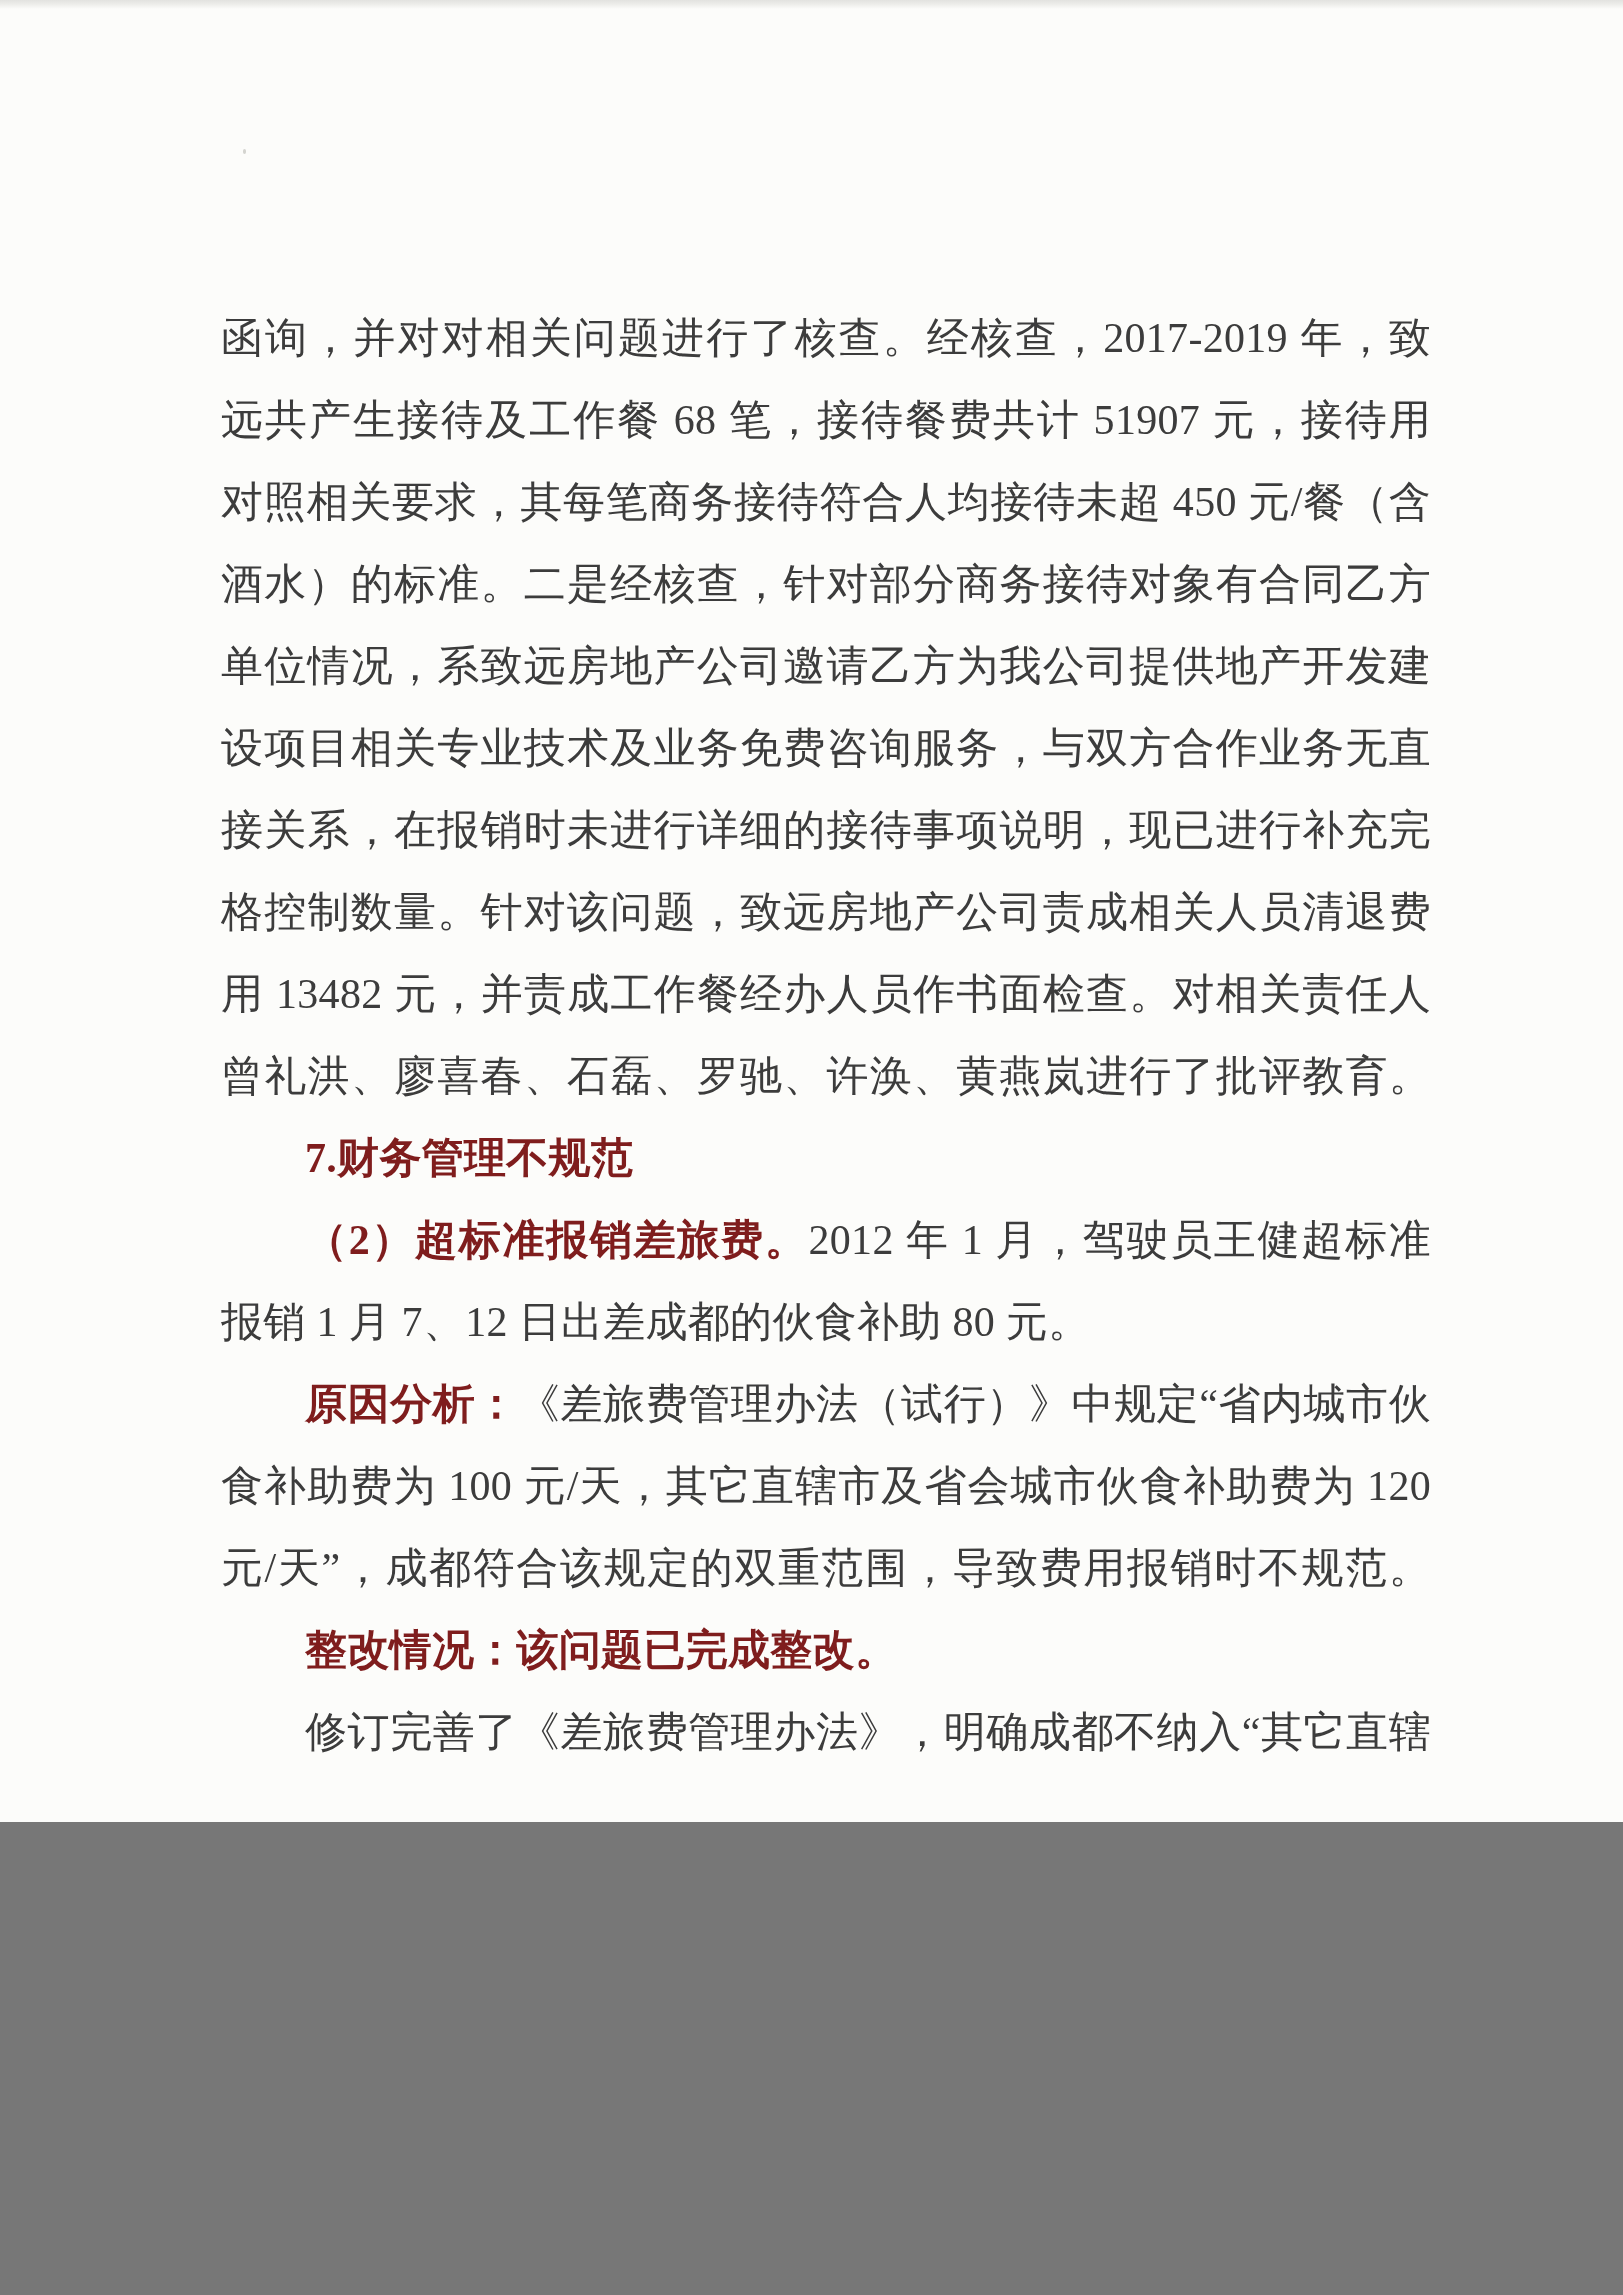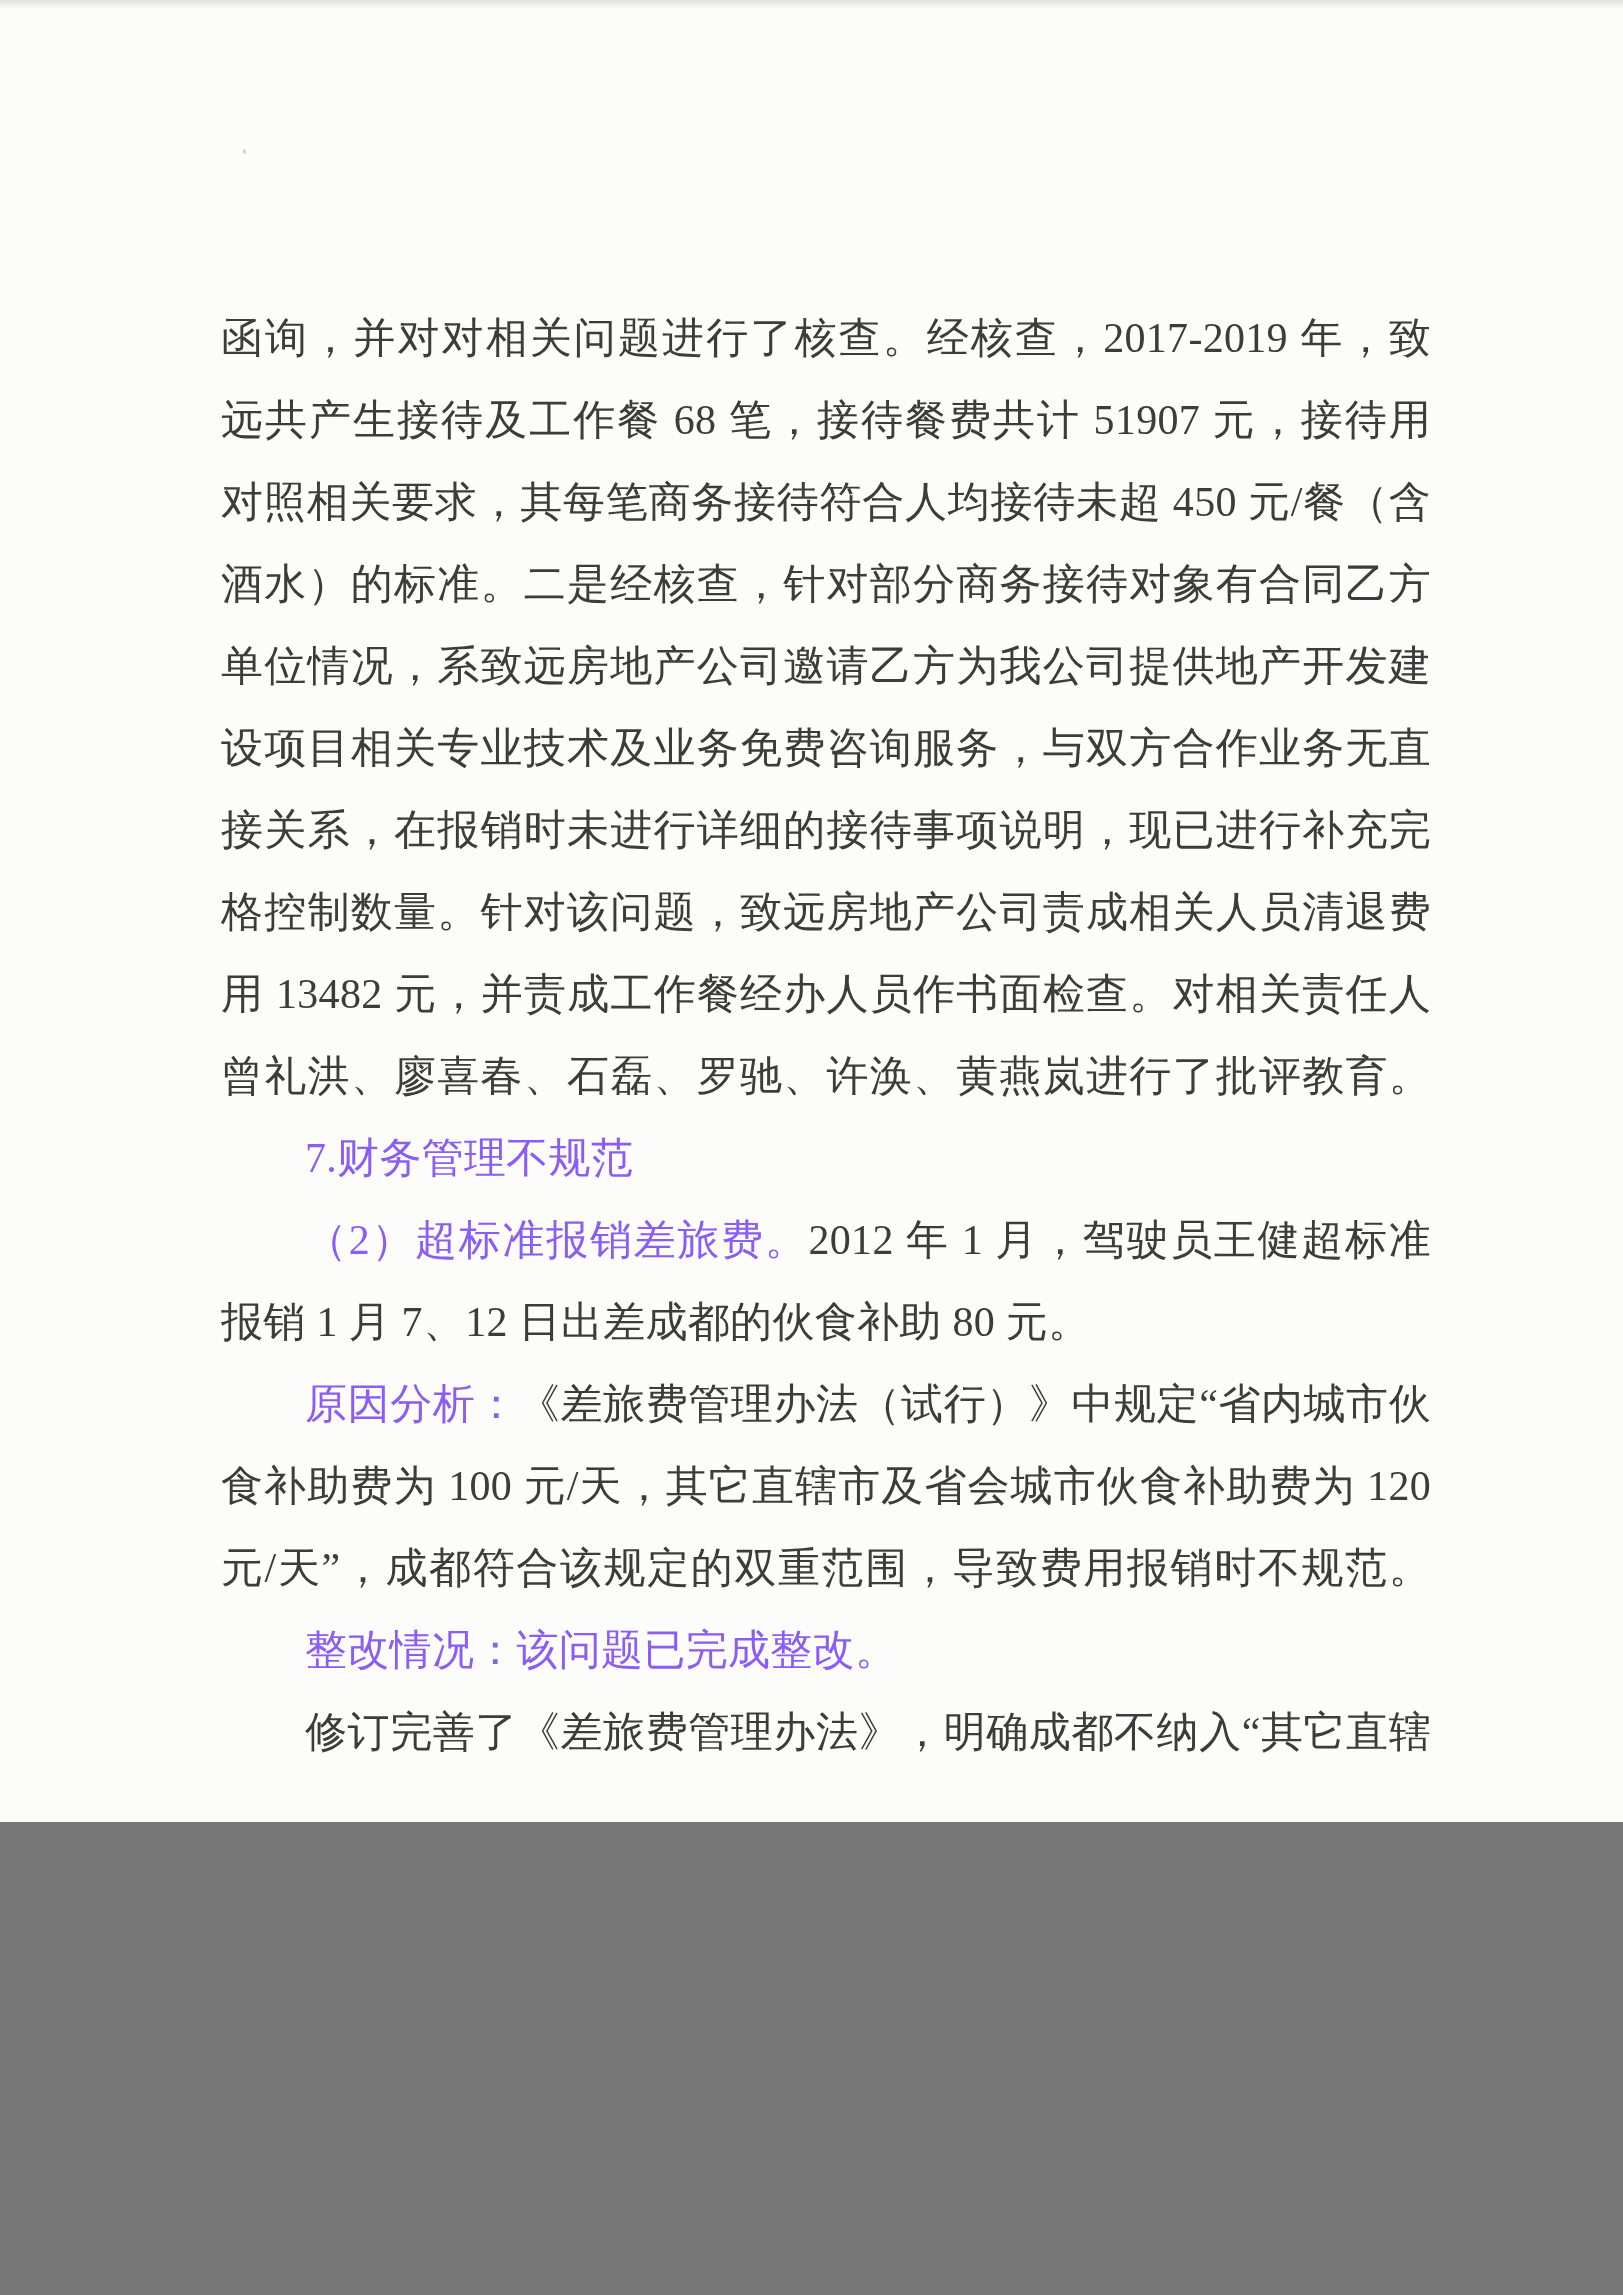--- a/index.html
+++ b/index.html
@@ -59,22 +59,22 @@
   }
   .line.justify {
     white-space: normal;
     text-align: justify;
     text-align-last: justify;
   }
   .line.indent {
     padding-left: 84px;
   }
   .line .bold {
-    font-weight: normal;
-    color: #8b5cf6;
+    font-weight: bold;
+    color: #7f1d1d;
   }
   .page-number {
     position: absolute;
     left: 1284px;
     top: 2102px;
     font-size: 35px;
     line-height: 48px;
     letter-spacing: 6.5px;
     color: #303030;
   }

